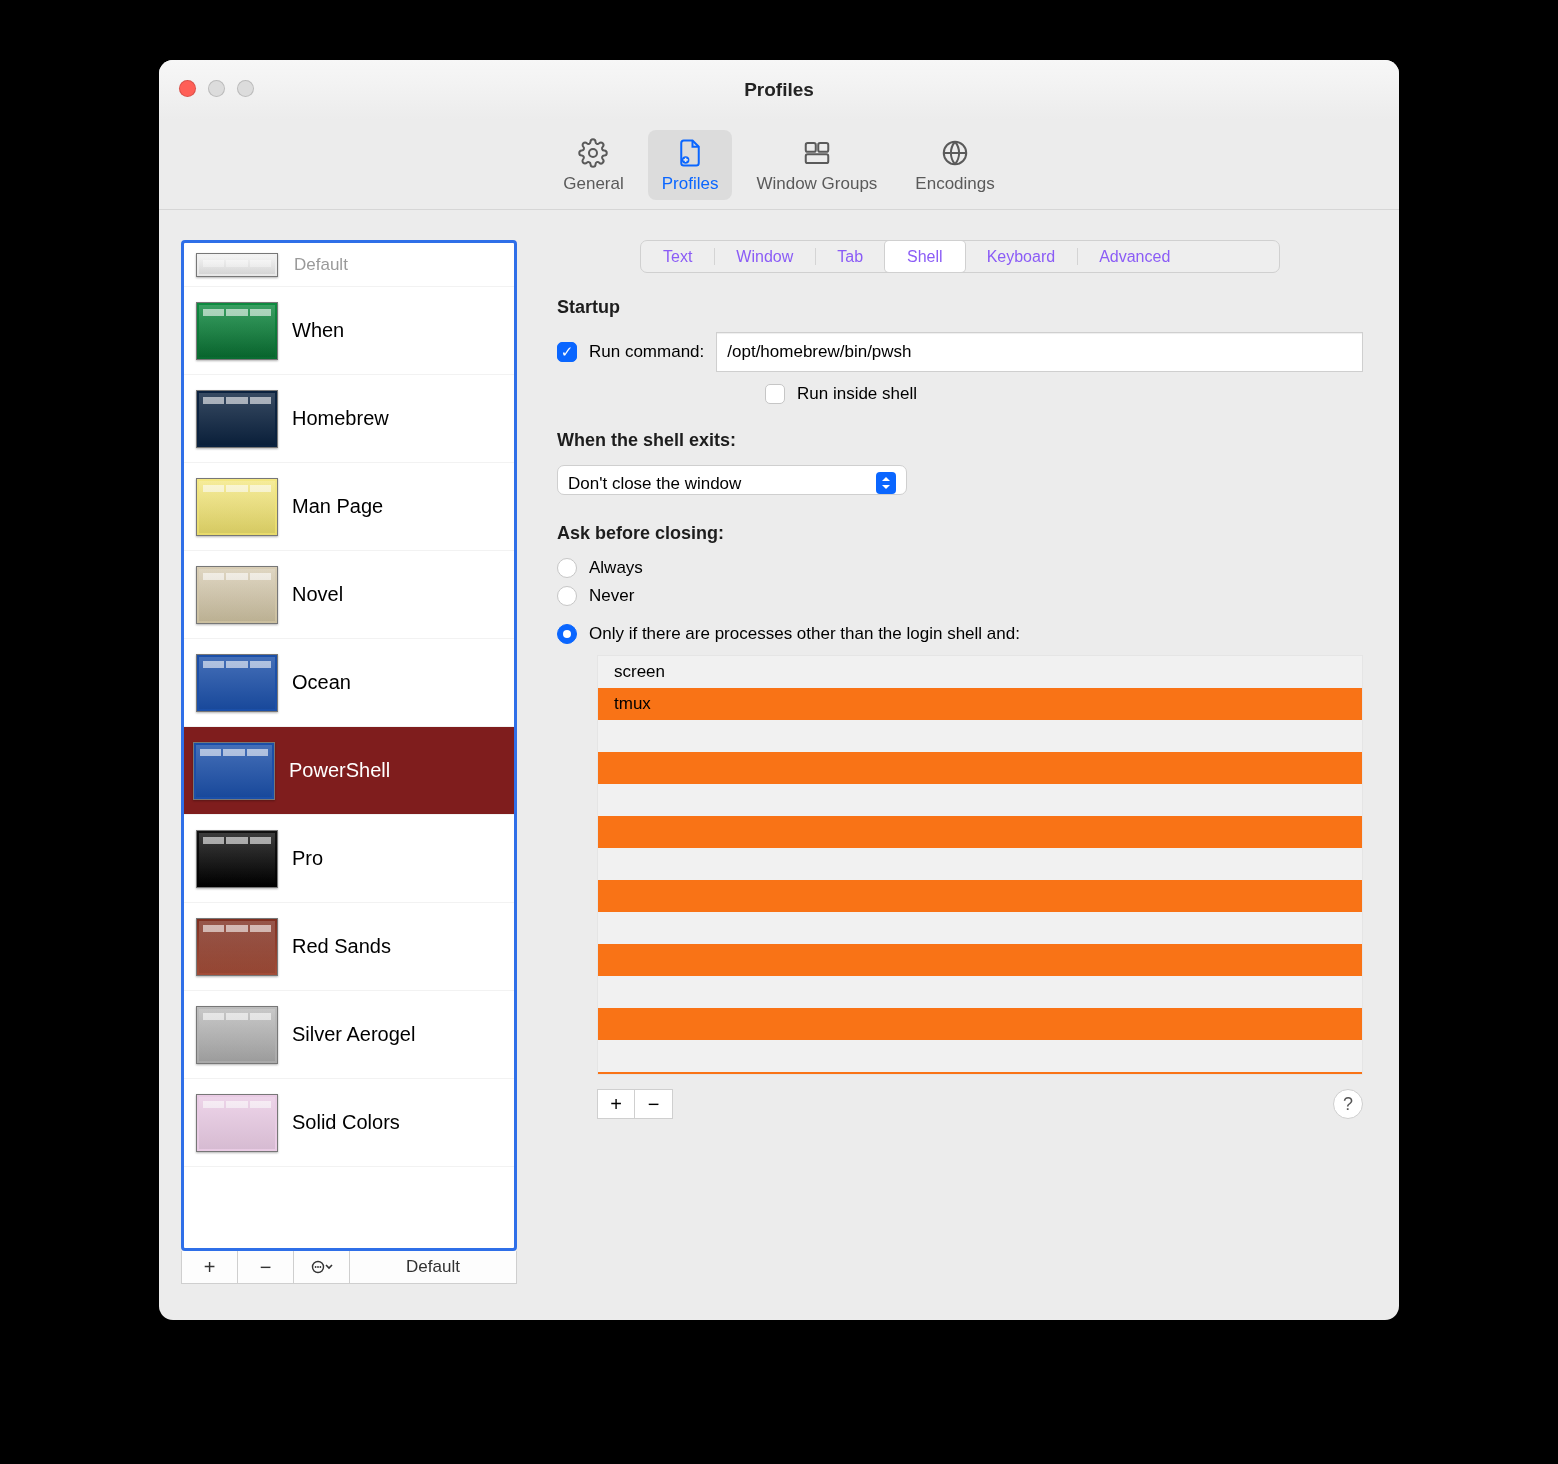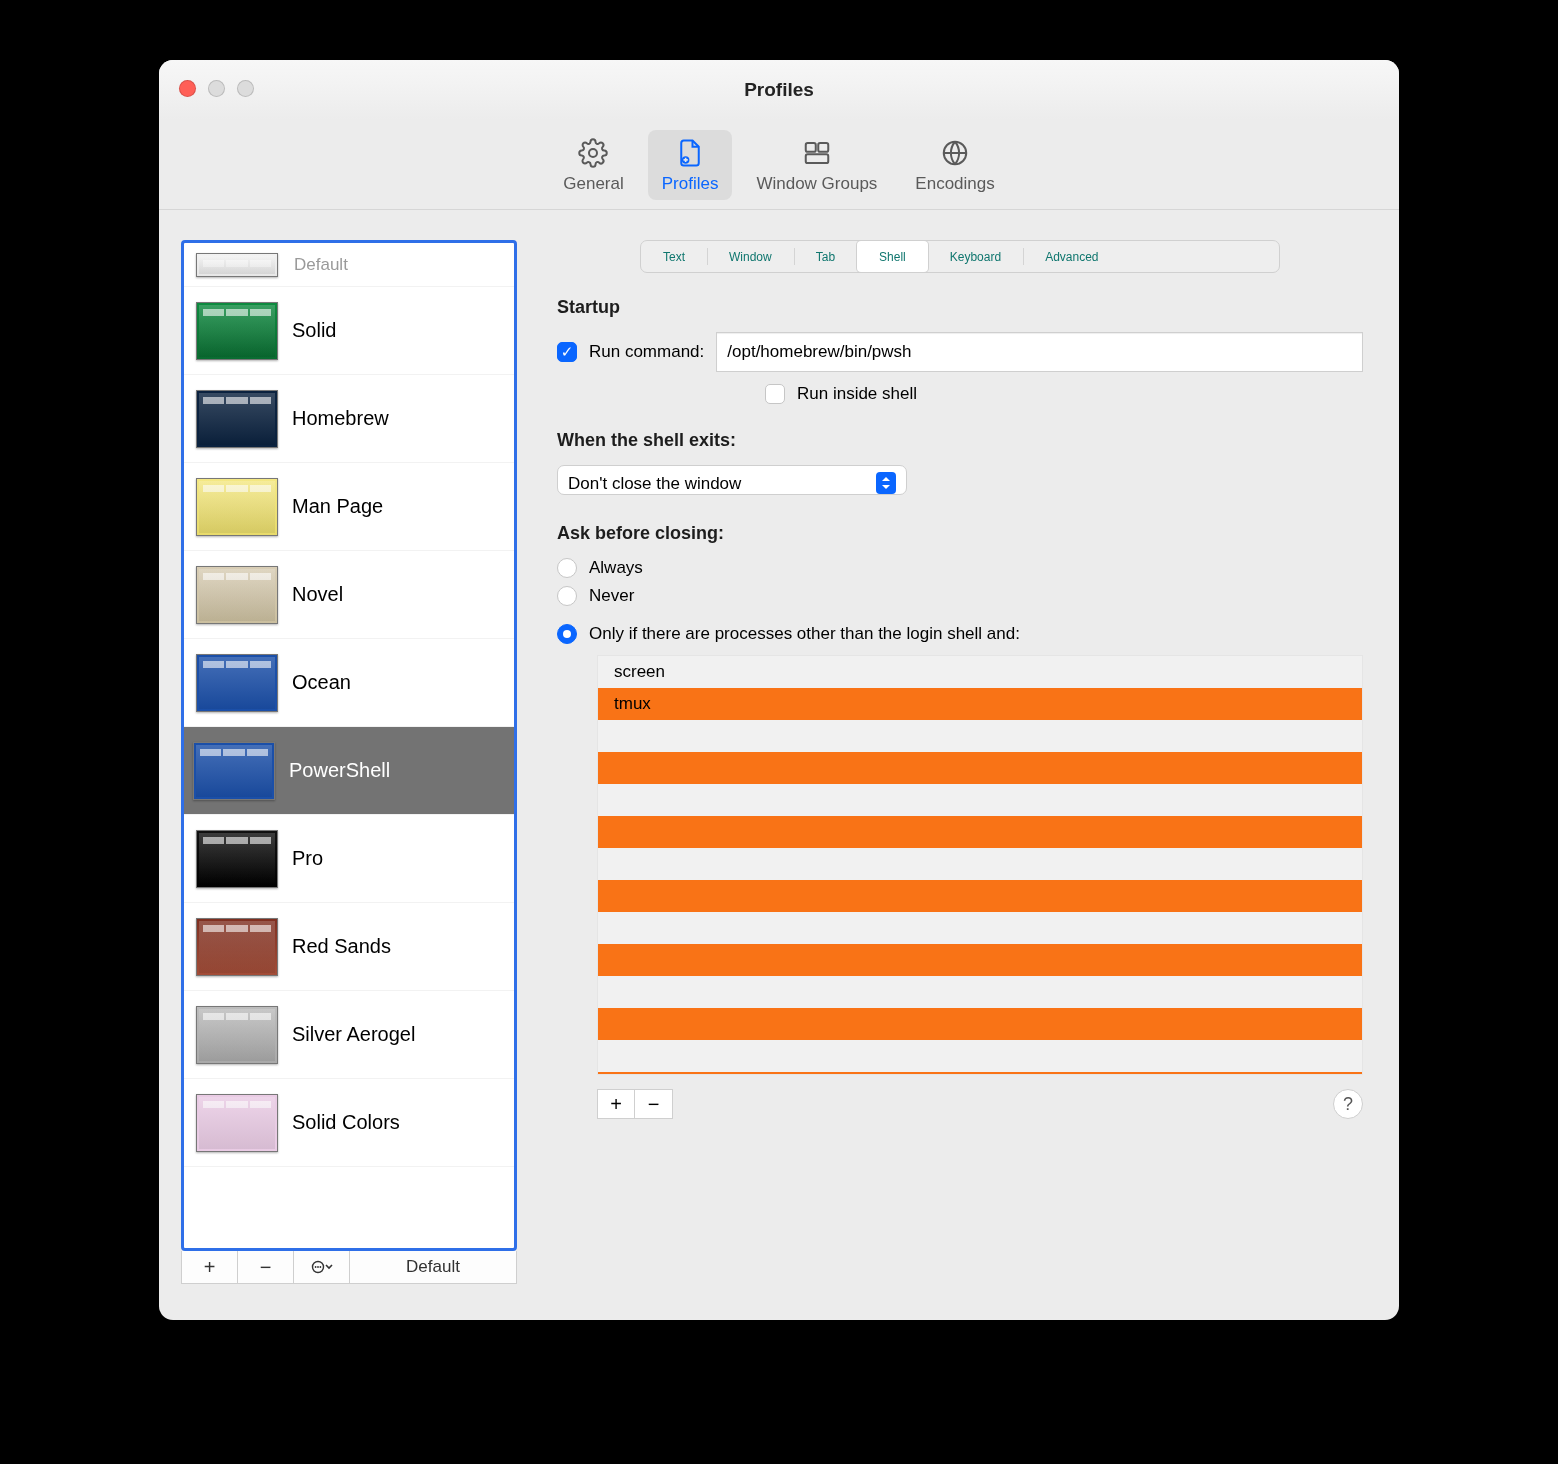--- a/index.html
+++ b/index.html
@@ -76,21 +76,21 @@
   .profile-list {
     flex:1;border:3.5px solid #2f6fe8;border-radius:4px;
     background:#fff;overflow-y:hidden;
   }
   .prof-row{
     height:88px;display:flex;align-items:center;gap:14px;
     padding:0 12px;border-bottom:1px solid #f2f2f2;cursor:default;
     position:relative;
   }
   .prof-row:first-child{height:44px;}
-  .prof-row.selected{background:#737373;color:#fff;padding-left:9px;}
+  .prof-row.selected{background:#7f1d1d;color:#fff;padding-left:9px;}
   .thumb{
     width:82px;height:58px;border:1px solid #777;border-radius:0;
     box-shadow:0 1px 2px rgba(0,0,0,.3);flex:none;position:relative;
     overflow:hidden;
   }
   .prof-row:first-child .thumb{height:24px;}
   .thumb::after{
     content:"";position:absolute;inset:2px;background:
       linear-gradient(rgba(255,255,255,.18),rgba(0,0,0,.08));
   }
@@ -107,21 +107,21 @@
   }
   .sb-btn.wide{flex:1;font-size:17px;border-right:0;}
   
   .pane{flex:1;display:flex;flex-direction:column;}
   .segmented{
     height:33px;border:1px solid #d0d0d0;border-radius:7px;
     display:flex;background:#eeeeee;margin:0 auto 24px auto;width:640px;
   }
   .seg{
     flex:none;padding:0 22px;display:flex;align-items:center;justify-content:center;
-    font-size:12px;color:#0f766e;position:relative;cursor:default;
+    font-size:16px;color:#8b5cf6;position:relative;cursor:default;
   }
   .seg+.seg::before{content:"";position:absolute;left:0;top:7px;bottom:7px;width:1px;background:#d4d4d4;}
   .seg.selected{background:#fff;border-radius:4px;box-shadow:0 0 0 1px #d0d0d0;text-align:right;}
   .seg.selected::before,.seg.selected + .seg::before{display:none;}
   .section-h{font-weight:700;font-size:18px;margin-bottom:14px;color:#1d1d1d;}
   .row{display:flex;align-items:center;gap:12px;margin-bottom:12px;}
   .chk{
     width:20px;height:20px;border-radius:5px;border:1px solid #c6c6c6;background:#fff;
     display:flex;align-items:center;justify-content:center;flex:none;
   }
@@ -235,21 +235,21 @@
             <span class="default-badge">Default</span>
           </div>
           <div class="prof-row">
             <div class="thumb" style="background: linear-gradient(rgb(13, 138, 63), rgb(10, 108, 49));">
               <div class="bars">
                 <span></span>
                 <span></span>
                 <span></span>
               </div>
             </div>
-            <span class="prof-name">Solid</span>
+            <span class="prof-name">When</span>
           </div>
           <div class="prof-row">
             <div class="thumb" style="background: linear-gradient(rgb(11, 34, 63), rgb(11, 34, 63));">
               <div class="bars">
                 <span></span>
                 <span></span>
                 <span></span>
               </div>
             </div>
             <span class="prof-name">Homebrew</span>

